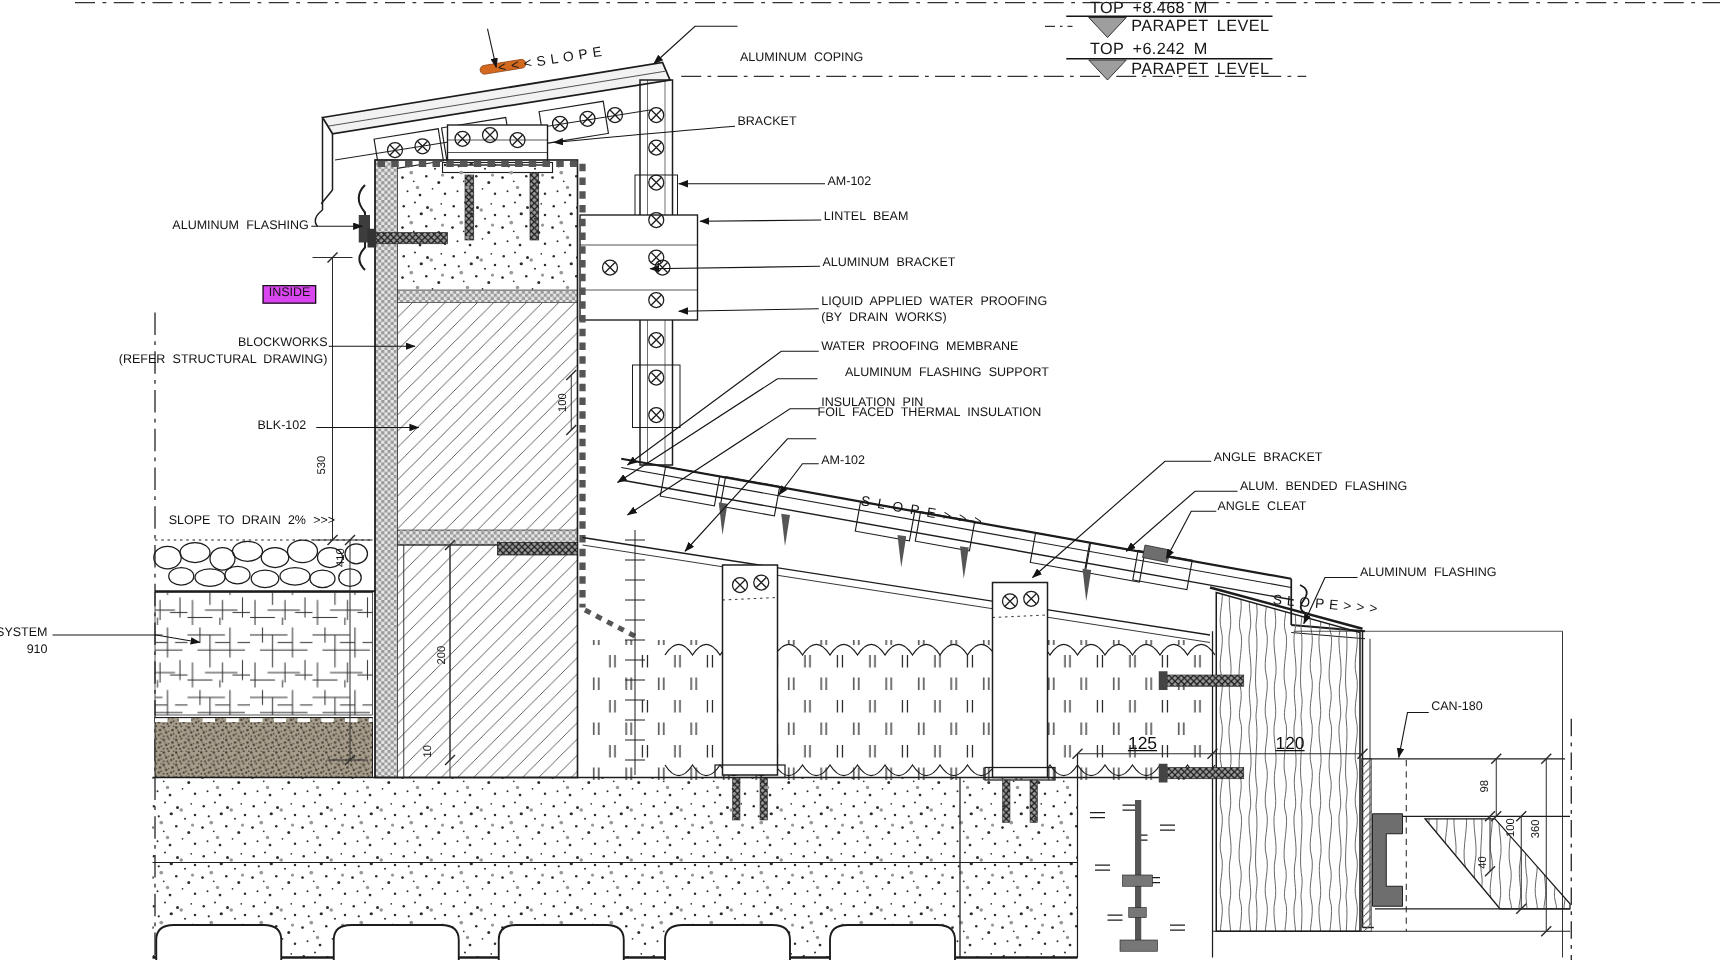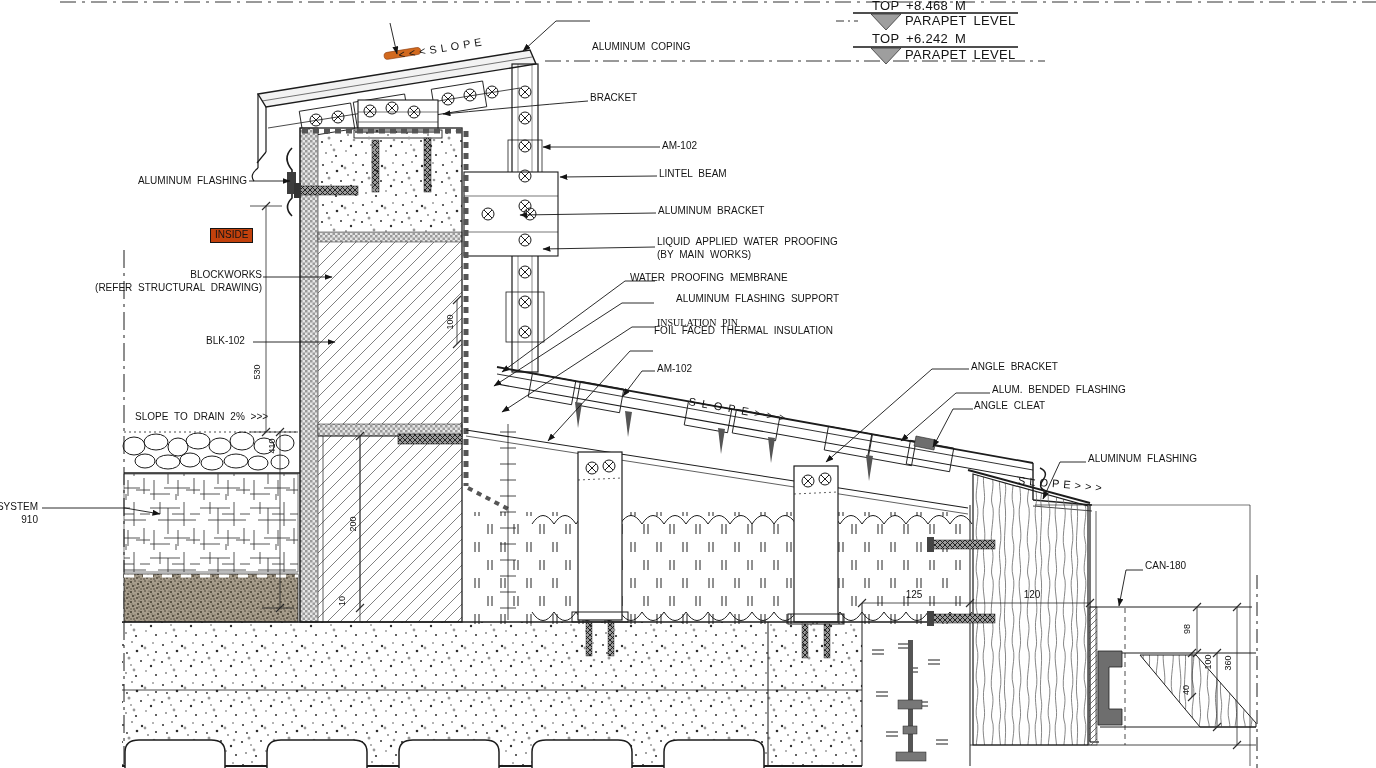--- a/index.html
+++ b/index.html
@@ -4,22 +4,22 @@
 <style>
   html,body{margin:0;padding:0;background:#fff;}
   #canvas{position:relative;width:1376px;height:768px;background:#fff;overflow:hidden;
           font-family:"Liberation Sans",sans-serif;color:#111;}
   svg{position:absolute;left:0;top:0;}
   .lbl{position:absolute;font-size:10px;line-height:1.25;color:#141414;white-space:nowrap;word-spacing:3px;}
   .r{text-align:right;}
   .lvl{font-size:13px;letter-spacing:.3px;}
   .slope{position:absolute;font-size:11px;letter-spacing:4px;white-space:nowrap;color:#141414;}
   .dim{position:absolute;font-size:9px;white-space:nowrap;transform:translate(-50%,-50%) rotate(-90deg);}
-  .dimh{position:absolute;font-size:10px;white-space:nowrap;transform:translate(-50%,-50%);}
-  .box{border:1px solid #141414;padding:0 4px;background:#c2410c;}
+  .dimh{position:absolute;font-size:14px;white-space:nowrap;transform:translate(-50%,-50%);text-decoration:underline;}
+  .box{border:1px solid #141414;padding:0 4px;background:#d946ef;}
 </style>
 </head>
 <body>
 
 <div id="canvas">
 
 <svg width="1376" height="768" viewBox="0 0 1376 768">
 <defs>
   <marker id="arr" markerWidth="9" markerHeight="6" refX="7.5" refY="3" orient="auto" markerUnits="userSpaceOnUse">
     <path d="M0,0 L8,3 L0,6 Z" fill="#141414"></path>
@@ -464,25 +464,25 @@
 <div class="lbl lvl" style="left:872px;top:31px;">TOP +6.242 M</div>
 <div class="lbl lvl" style="left:905px;top:47px;">PARAPET LEVEL</div>
 
 <div class="lbl" style="left:592px;top:15px;margin-top:26px;">ALUMINUM COPING</div>
 <div class="lbl" style="left:590px;top:92px;">BRACKET</div>
 <div class="lbl" style="left:662px;top:140px;">AM-102</div>
 <div class="lbl" style="left:659px;top:168px;">LINTEL BEAM</div>
 <div class="lbl" style="left:658px;top:205px;">ALUMINUM BRACKET</div>
 <div class="lbl" style="left:657px;top:236px;">
   <div>LIQUID APPLIED WATER PROOFING</div>
-  <div>(BY MAIN WORKS)</div>
+  <div>(BY DRAIN WORKS)</div>
 </div>
-<div class="lbl" style="left:630px;top:272px;text-align:right;">WATER PROOFING MEMBRANE</div>
+<div class="lbl" style="left:657px;top:272px;text-align:right;">WATER PROOFING MEMBRANE</div>
 <div class="lbl" style="left:656px;top:293px;margin-left:20px;">ALUMINUM FLASHING SUPPORT</div>
-<div class="lbl" style="left:657px;top:317px;font-family:Liberation Serif, serif;">INSULATION PIN</div>
+<div class="lbl" style="left:657px;top:317px;">INSULATION PIN</div>
 <div class="lbl" style="left:654px;top:325px;">FOIL FACED THERMAL INSULATION</div>
 <div class="lbl" style="left:657px;top:363px;">AM-102</div>
 <div class="lbl" style="left:971px;top:361px;">ANGLE BRACKET</div>
 <div class="lbl" style="left:992px;top:384px;">ALUM. BENDED FLASHING</div>
 <div class="lbl" style="left:974px;top:400px;">ANGLE CLEAT</div>
 <div class="lbl" style="left:1088px;top:453px;">ALUMINUM FLASHING</div>
 <div class="lbl" style="left:1145px;top:560px;">CAN-180</div>
 <div class="lbl r" style="right:1129px;top:175px;">ALUMINUM FLASHING</div>
 <div class="lbl box" style="left:210px;top:228px;">INSIDE</div>
 <div class="lbl r" style="right:1114px;top:269px;">

